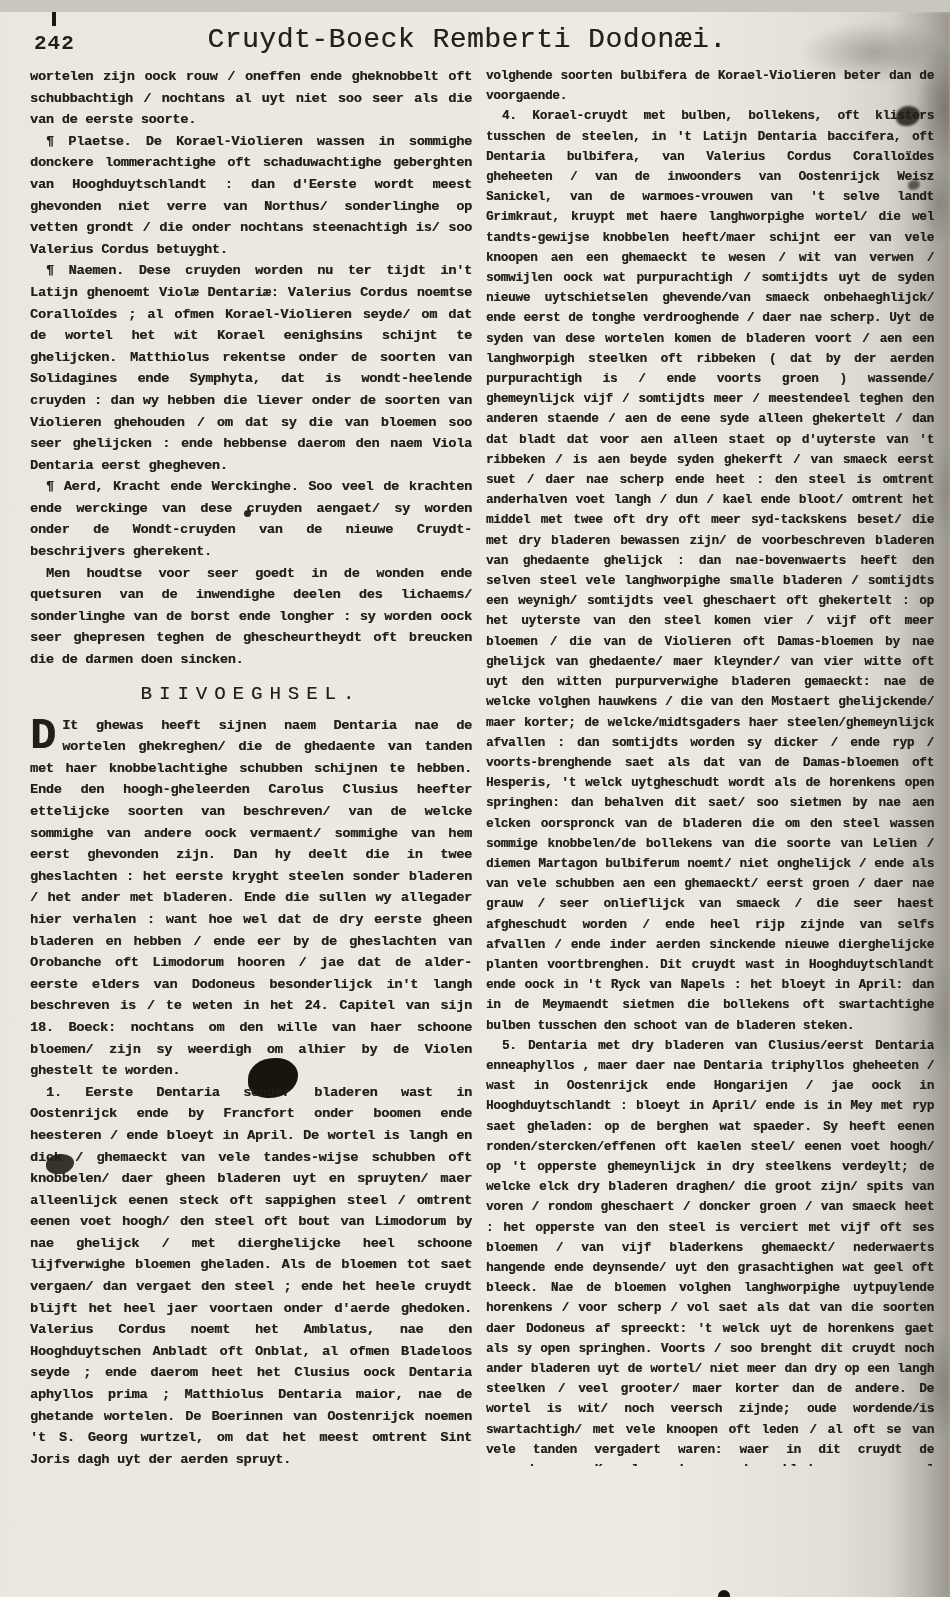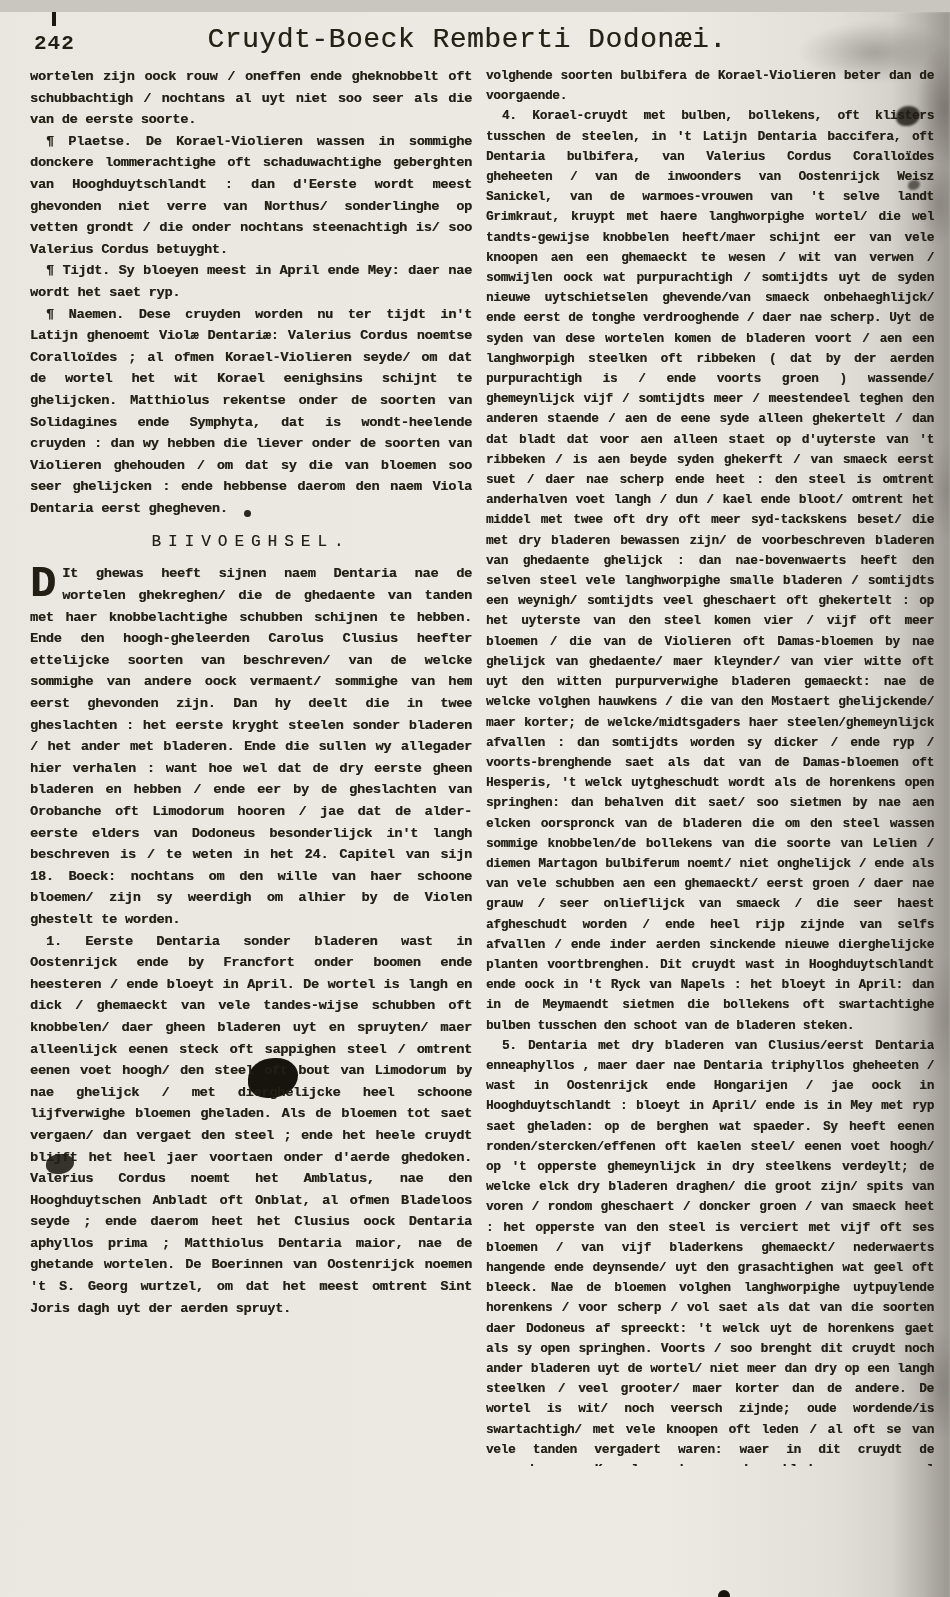--- a/index.html
+++ b/index.html
@@ -41,21 +41,21 @@
     text-shadow:.4px .4px .5px rgba(35,30,20,.55);padding-left:24px;}
   
   .columns{position:absolute;left:30px;top:54px;display:flex;gap:14px;justify-content:space-between;}
   .col{overflow:hidden;text-align:justify;}
   .col-left{width:442px;height:1400px;font-size:13.6px;line-height:21.6px;}
   .col-right{width:448px;height:1400px;font-size:12.7px;line-height:20.2px;}
   .para{margin:0;font-weight:bold;letter-spacing:-.25px;
     text-shadow:.35px .35px .35px rgba(30,25,15,.6);}
   .para.indent{text-indent:16px;}
   .para.heading{font-weight:normal;text-align:center;text-indent:0;
-    font-size:16px;letter-spacing:7px;margin:10px 0 8px 0;line-height:26px;
+    font-size:19px;letter-spacing:7px;margin:10px 0 8px 0;line-height:26px;
     text-shadow:.3px .3px .3px rgba(30,25,15,.5);}
   .dropcap{float:left;font-size:44px;line-height:38px;padding:2px 6px 0 0;
     font-weight:bold;}
 </style>
 </head>
 <body>
 
 <div class="page">
 
   <div class="edge-right"></div>
@@ -70,22 +70,23 @@
 
   <div class="header">
     <span class="page-number">242</span>
     <span class="page-title">Cruydt-Boeck Remberti Dodonæi.</span>
   </div>
 
   <div class="columns">
     <div class="col col-left">
         <p class="para body">wortelen zijn oock rouw / oneffen ende gheknobbelt oft schubbachtigh / nochtans al uyt niet soo seer als die van de eerste soorte.</p>
         <p class="para body indent">¶ Plaetse. De Korael-Violieren wassen in sommighe donckere lommerachtighe oft schaduwachtighe geberghten van Hooghduytschlandt : dan d'Eerste wordt meest ghevonden niet verre van Northus/ sonderlinghe op vetten grondt / die onder nochtans steenachtigh is/ soo Valerius Cordus betuyght.</p>
-        <p class="para body indent">¶ Tijdt. Sy bloeyen meest in April ende Mey: daer nae wordt het saet ryp.</p>
         <p class="para body indent">¶ Naemen. Dese cruyden worden nu ter tijdt in't Latijn ghenoemt Violæ Dentariæ: Valerius Cordus noemtse Coralloïdes ; al ofmen Korael-Violieren seyde/ om dat de wortel het wit Korael eenighsins schijnt te ghelijcken. Matthiolus rekentse onder de soorten van Solidagines ende Symphyta, dat is wondt-heelende cruyden : dan wy hebben die liever onder de soorten van Violieren ghehouden / om dat sy die van bloemen soo seer ghelijcken : ende hebbense daerom den naem Viola Dentaria eerst ghegheven.</p>
+        <p class="para body indent">¶ Aerd, Kracht ende Werckinghe. Soo veel de krachten ende werckinge van dese cruyden aengaet/ sy worden onder de Wondt-cruyden van de nieuwe Cruydt-beschrijvers gherekent.</p>
+        <p class="para body indent">Men houdtse voor seer goedt in de wonden ende quetsuren van de inwendighe deelen des lichaems/ sonderlinghe van de borst ende longher : sy worden oock seer ghepresen teghen de ghescheurtheydt oft breucken die de darmen doen sincken.</p>
         <p class="para heading">BIIVOEGHSEL.</p>
         <p class="para body"><span class="dropcap">D</span>It ghewas heeft sijnen naem Dentaria nae de wortelen ghekreghen/ die de ghedaente van tanden met haer knobbelachtighe schubben schijnen te hebben. Ende den hoogh-gheleerden Carolus Clusius heefter ettelijcke soorten van beschreven/ van de welcke sommighe van andere oock vermaent/ sommighe van hem eerst ghevonden zijn. Dan hy deelt die in twee gheslachten : het eerste kryght steelen sonder bladeren / het ander met bladeren. Ende die sullen wy allegader hier verhalen : want hoe wel dat de dry eerste gheen bladeren en hebben / ende eer by de gheslachten van Orobanche oft Limodorum hooren / jae dat de alder-eerste elders van Dodoneus besonderlijck in't langh beschreven is / te weten in het 24. Capitel van sijn 18. Boeck: nochtans om den wille van haer schoone bloemen/ zijn sy weerdigh om alhier by de Violen ghestelt te worden.</p>
         <p class="para body indent">1. Eerste Dentaria sonder bladeren wast in Oostenrijck ende by Francfort onder boomen ende heesteren / ende bloeyt in April. De wortel is langh en dick / ghemaeckt van vele tandes-wijse schubben oft knobbelen/ daer gheen bladeren uyt en spruyten/ maer alleenlijck eenen steck oft sappighen steel / omtrent eenen voet hoogh/ den steel oft bout van Limodorum by nae ghelijck / met dierghelijcke heel schoone lijfverwighe bloemen gheladen. Als de bloemen tot saet vergaen/ dan vergaet den steel ; ende het heele cruydt blijft het heel jaer voortaen onder d'aerde ghedoken. Valerius Cordus noemt het Amblatus, nae den Hooghduytschen Anbladt oft Onblat, al ofmen Bladeloos seyde ; ende daerom heet het Clusius oock Dentaria aphyllos prima ; Matthiolus Dentaria maior, nae de ghetande wortelen. De Boerinnen van Oostenrijck noemen 't S. Georg wurtzel, om dat het meest omtrent Sint Joris dagh uyt der aerden spruyt.</p>
       </div>
     <div class="col col-right">
         <p class="para body">volghende soorten bulbifera de Korael-Violieren beter dan de voorgaende.</p>
         <p class="para body indent">4. Korael-cruydt met bulben, bollekens, oft klisters tusschen de steelen, in 't Latijn Dentaria baccifera, oft Dentaria bulbifera, van Valerius Cordus Coralloïdes gheheeten / van de inwoonders van Oostenrijck Weisz Sanickel, van de warmoes-vrouwen van 't selve landt Grimkraut, kruypt met haere langhworpighe wortel/ die wel tandts-gewijse knobbelen heeft/maer schijnt eer van vele knoopen aen een ghemaeckt te wesen / wit van verwen / somwijlen oock wat purpurachtigh / somtijdts uyt de syden nieuwe uytschietselen ghevende/van smaeck onbehaeghlijck/ ende eerst de tonghe verdrooghende / daer nae scherp. Uyt de syden van dese wortelen komen de bladeren voort / aen een langhworpigh steelken oft ribbeken ( dat by der aerden purpurachtigh is / ende voorts groen ) wassende/ ghemeynlijck vijf / somtijdts meer / meestendeel teghen den anderen staende / aen de eene syde alleen ghekertelt / dan dat bladt dat voor aen alleen staet op d'uyterste van 't ribbeken / is aen beyde syden ghekerft / van smaeck eerst suet / daer nae scherp ende heet : den steel is omtrent anderhalven voet langh / dun / kael ende bloot/ omtrent het middel met twee oft dry oft meer syd-tackskens beset/ die met dry bladeren bewassen zijn/ de voorbeschreven bladeren van ghedaente ghelijck : dan nae-bovenwaerts heeft den selven steel vele langhworpighe smalle bladeren / somtijdts een weynigh/ somtijdts veel gheschaert oft ghekertelt : op het uyterste van den steel komen vier / vijf oft meer bloemen / die van de Violieren oft Damas-bloemen by nae ghelijck van ghedaente/ maer kleynder/ van vier witte oft uyt den witten purpurverwighe bladeren gemaeckt: nae de welcke volghen hauwkens / die van den Mostaert ghelijckende/ maer korter; de welcke/midtsgaders haer steelen/ghemeynlijck afvallen : dan somtijdts worden sy dicker / ende ryp / voorts-brenghende saet als dat van de Damas-bloemen oft Hesperis, 't welck uytgheschudt wordt als de horenkens open springhen: dan behalven dit saet/ soo sietmen by nae aen elcken oorspronck van de bladeren die om den steel wassen sommige knobbelen/de bollekens van die soorte van Lelien / diemen Martagon bulbiferum noemt/ niet onghelijck / ende als van vele schubben aen een ghemaeckt/ eerst groen / daer nae grauw / seer onlieflijck van smaeck / die seer haest afgheschudt worden / ende heel rijp zijnde van selfs afvallen / ende inder aerden sinckende nieuwe dierghelijcke planten voortbrenghen. Dit cruydt wast in Hooghduytschlandt ende oock in 't Ryck van Napels : het bloeyt in April: dan in de Meymaendt sietmen die bollekens oft swartachtighe bulben tusschen den schoot van de bladeren steken.</p>
         <p class="para body indent">5. Dentaria met dry bladeren van Clusius/eerst Dentaria enneaphyllos , maer daer nae Dentaria triphyllos gheheeten / wast in Oostenrijck ende Hongarijen / jae oock in Hooghduytschlandt : bloeyt in April/ ende is in Mey met ryp saet gheladen: op de berghen wat spaeder. Sy heeft eenen ronden/stercken/effenen oft kaelen steel/ eenen voet hoogh/ op 't opperste ghemeynlijck in dry steelkens verdeylt; de welcke elck dry bladeren draghen/ die groot zijn/ spits van voren / rondom gheschaert / doncker groen / van smaeck heet : het opperste van den steel is verciert met vijf oft ses bloemen / van vijf bladerkens ghemaeckt/ nederwaerts hangende ende deynsende/ uyt den grasachtighen wat geel oft bleeck. Nae de bloemen volghen langhworpighe uytpuylende horenkens / voor scherp / vol saet als dat van die soorten daer Dodoneus af spreeckt: 't welck uyt de horenkens gaet als sy open springhen. Voorts / soo brenght dit cruydt noch ander bladeren uyt de wortel/ niet meer dan dry op een langh steelken / veel grooter/ maer korter dan de andere. De wortel is wit/ noch veersch zijnde; oude wordende/is swartachtigh/ met vele knoopen oft leden / al oft se van vele tanden vergadert waren: waer in dit cruydt de voorschreven Korael-cruyden sonder bladeren seer wel ghelijckt.</p>
         <p class="para body indent">Witte Dentaria, in 't Latijn Dentaria alba, van andere oock Alabastrites ghenoemt/ ende by de soorten van Anemone ghestelt/ is een mede-soorte van de voorbeschreven vijfde soorte.</p>
       </div>

